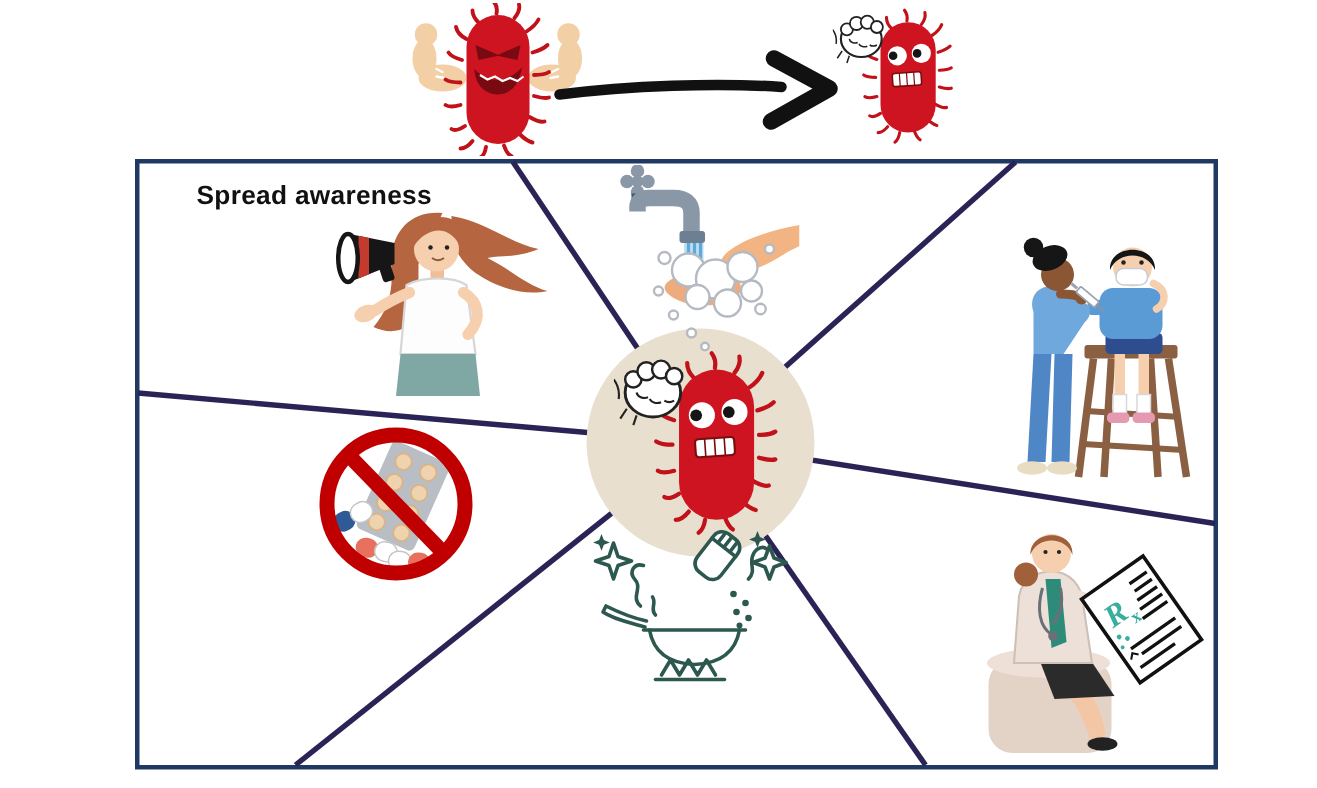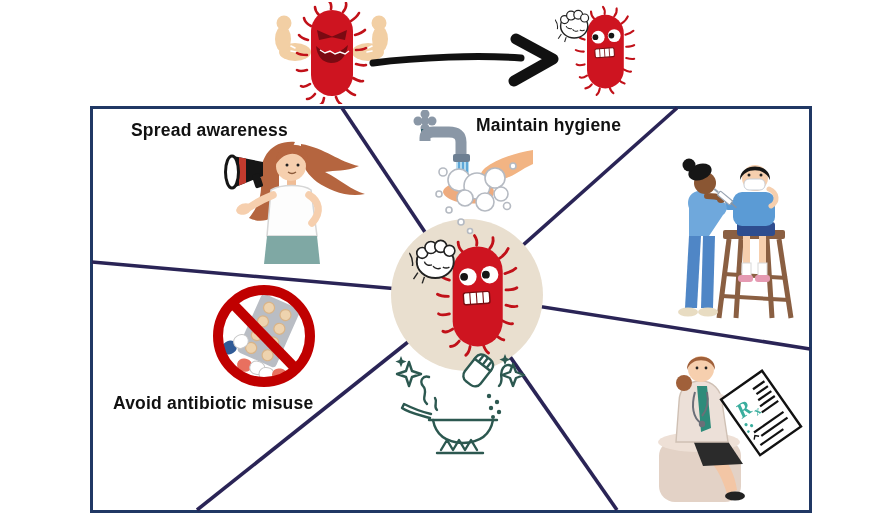--- a/index.html
+++ b/index.html
@@ -133,22 +133,20 @@
       <line x1="450" y1="295" x2="793" y2="349"></line>
     </g>
     <circle cx="450" cy="295" r="76" fill="#e9dfcf"></circle>
   </svg>
 
   <svg class="abs" style="left:392px;top:229px" width="120" height="136" viewBox="0 0 110 125">
     <use href="#sym-scared-bact" xlink:href="#sym-scared-bact"></use>
   </svg>
 
   <div class="label" style="left:114px;top:120px">Spread awareness</div>
-  <div class="label" style="left:459px;top:115px">Maintain hygiene</div>
-  <div class="label" style="left:96px;top:393px">Avoid antibiotic misuse</div>
 
   <svg class="abs" style="left:192px;top:132px" width="160" height="136" viewBox="0 0 160 136">
     <path d="M86,10 C62,8 50,26 52,48 C53,66 48,76 40,86 C52,92 66,88 70,76 L70,44 Z" fill="#b5653f"></path>
     <path d="M92,12 C116,16 130,30 150,34 C136,40 126,38 116,40 C132,48 142,58 156,62 C138,66 120,58 108,50 C100,44 93,34 92,26 Z" fill="#b5653f"></path>
     <rect x="78" y="45" width="9" height="11" fill="#f0bd96"></rect>
     <circle cx="82" cy="34" r="15" fill="#f6cfae"></circle>
     <path d="M67,32 C66,15 82,9 94,15 C99,20 99,27 97,31 C90,18 76,19 67,32 Z" fill="#b5653f"></path>
     <circle cx="78" cy="33" r="1.5" fill="#222"></circle>
       <circle cx="89" cy="33" r="1.5" fill="#222"></circle>
     <path d="M79,40 q4,3 8,0" stroke="#8a5a3a" stroke-width="1.3" fill="none"></path>

